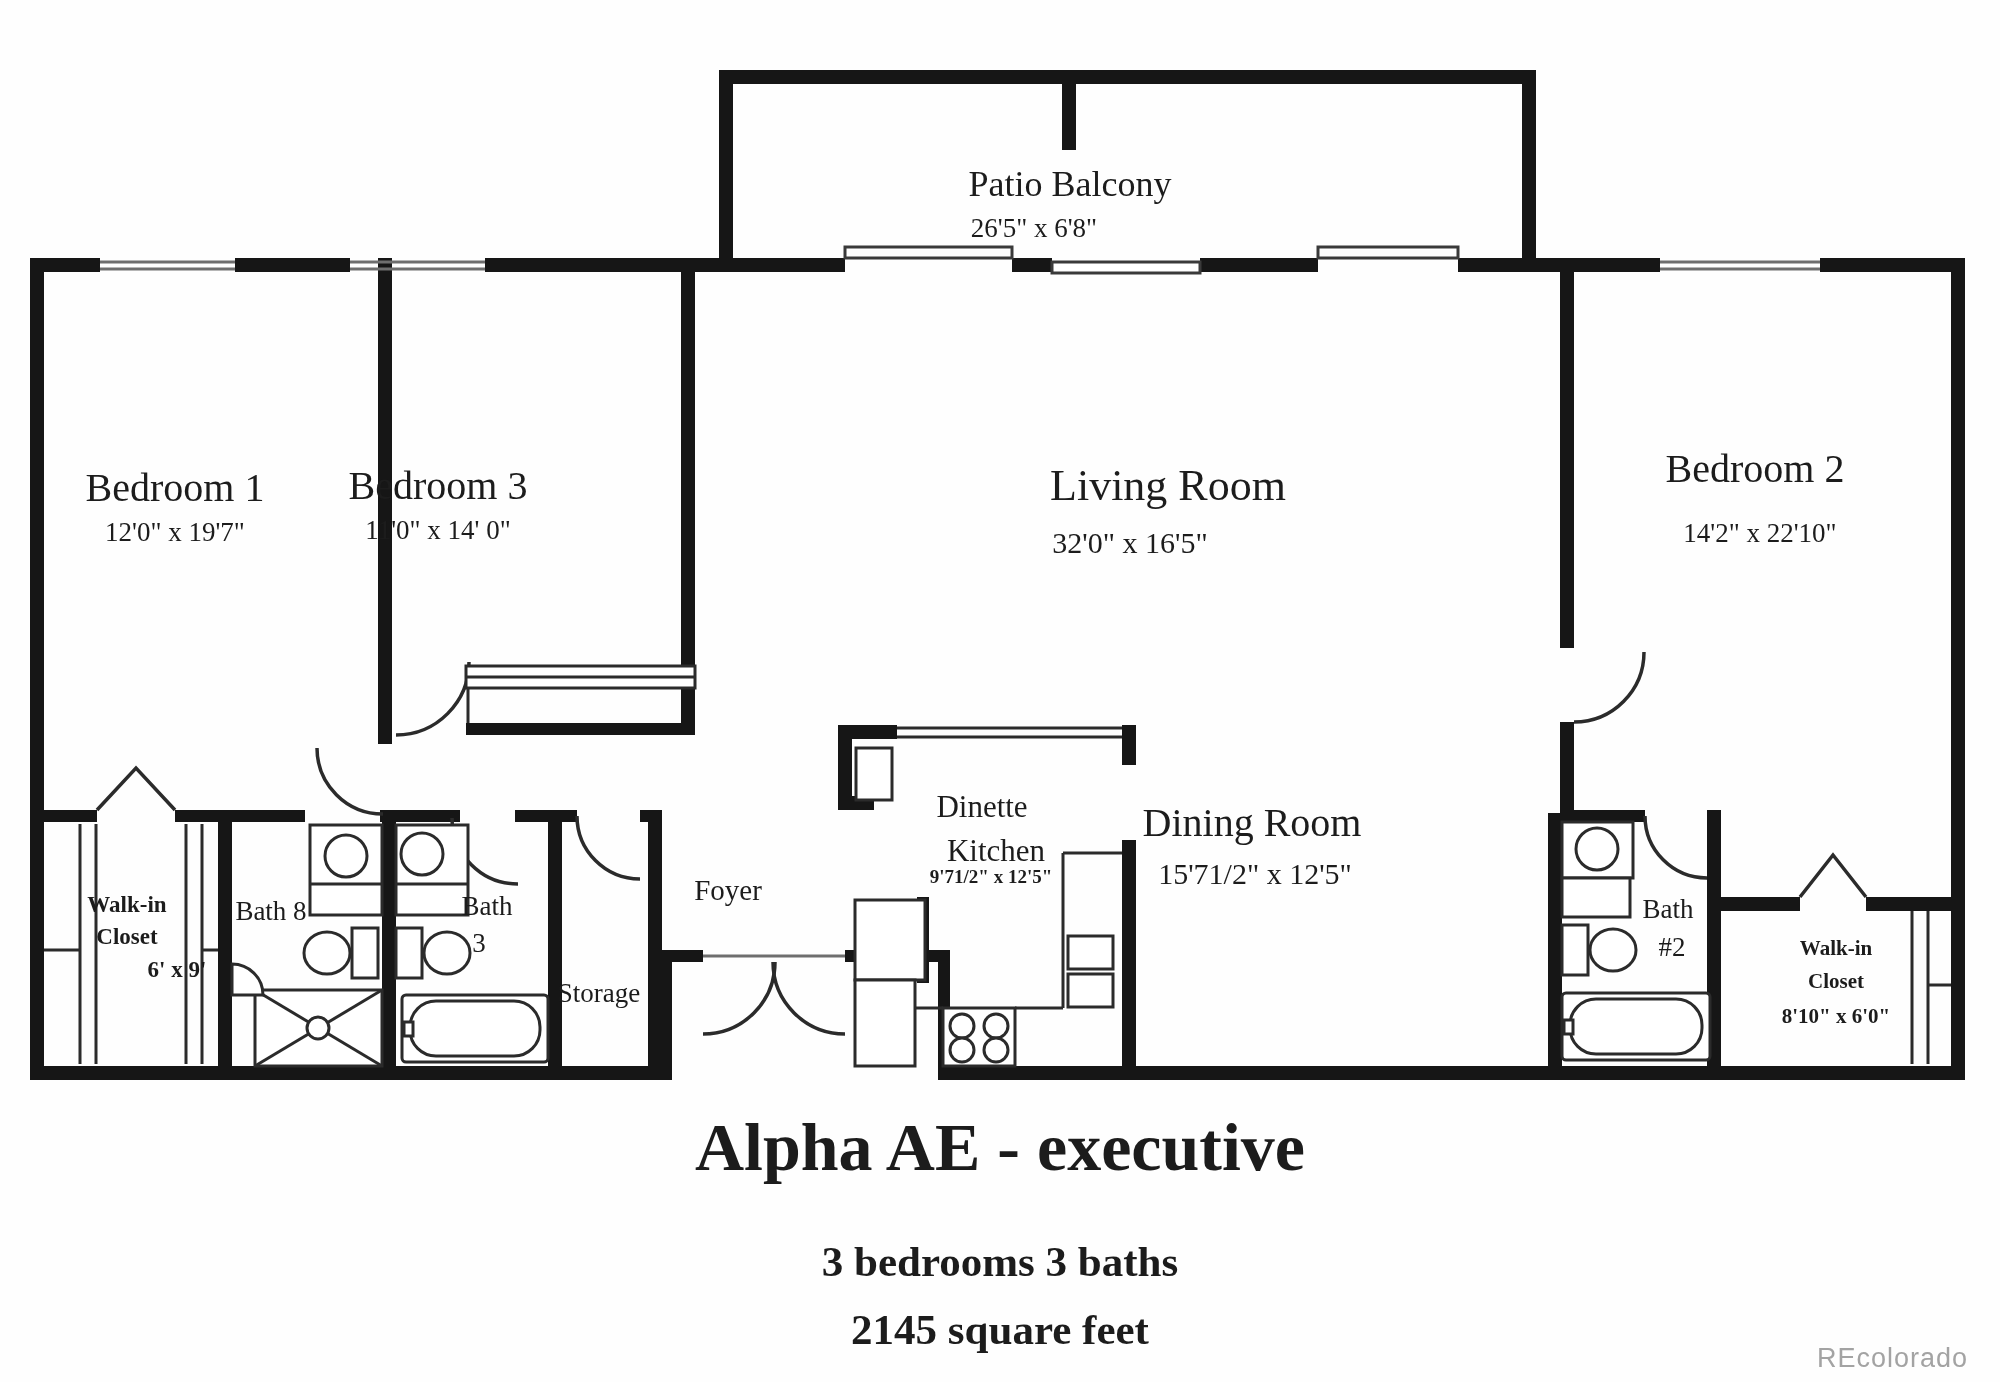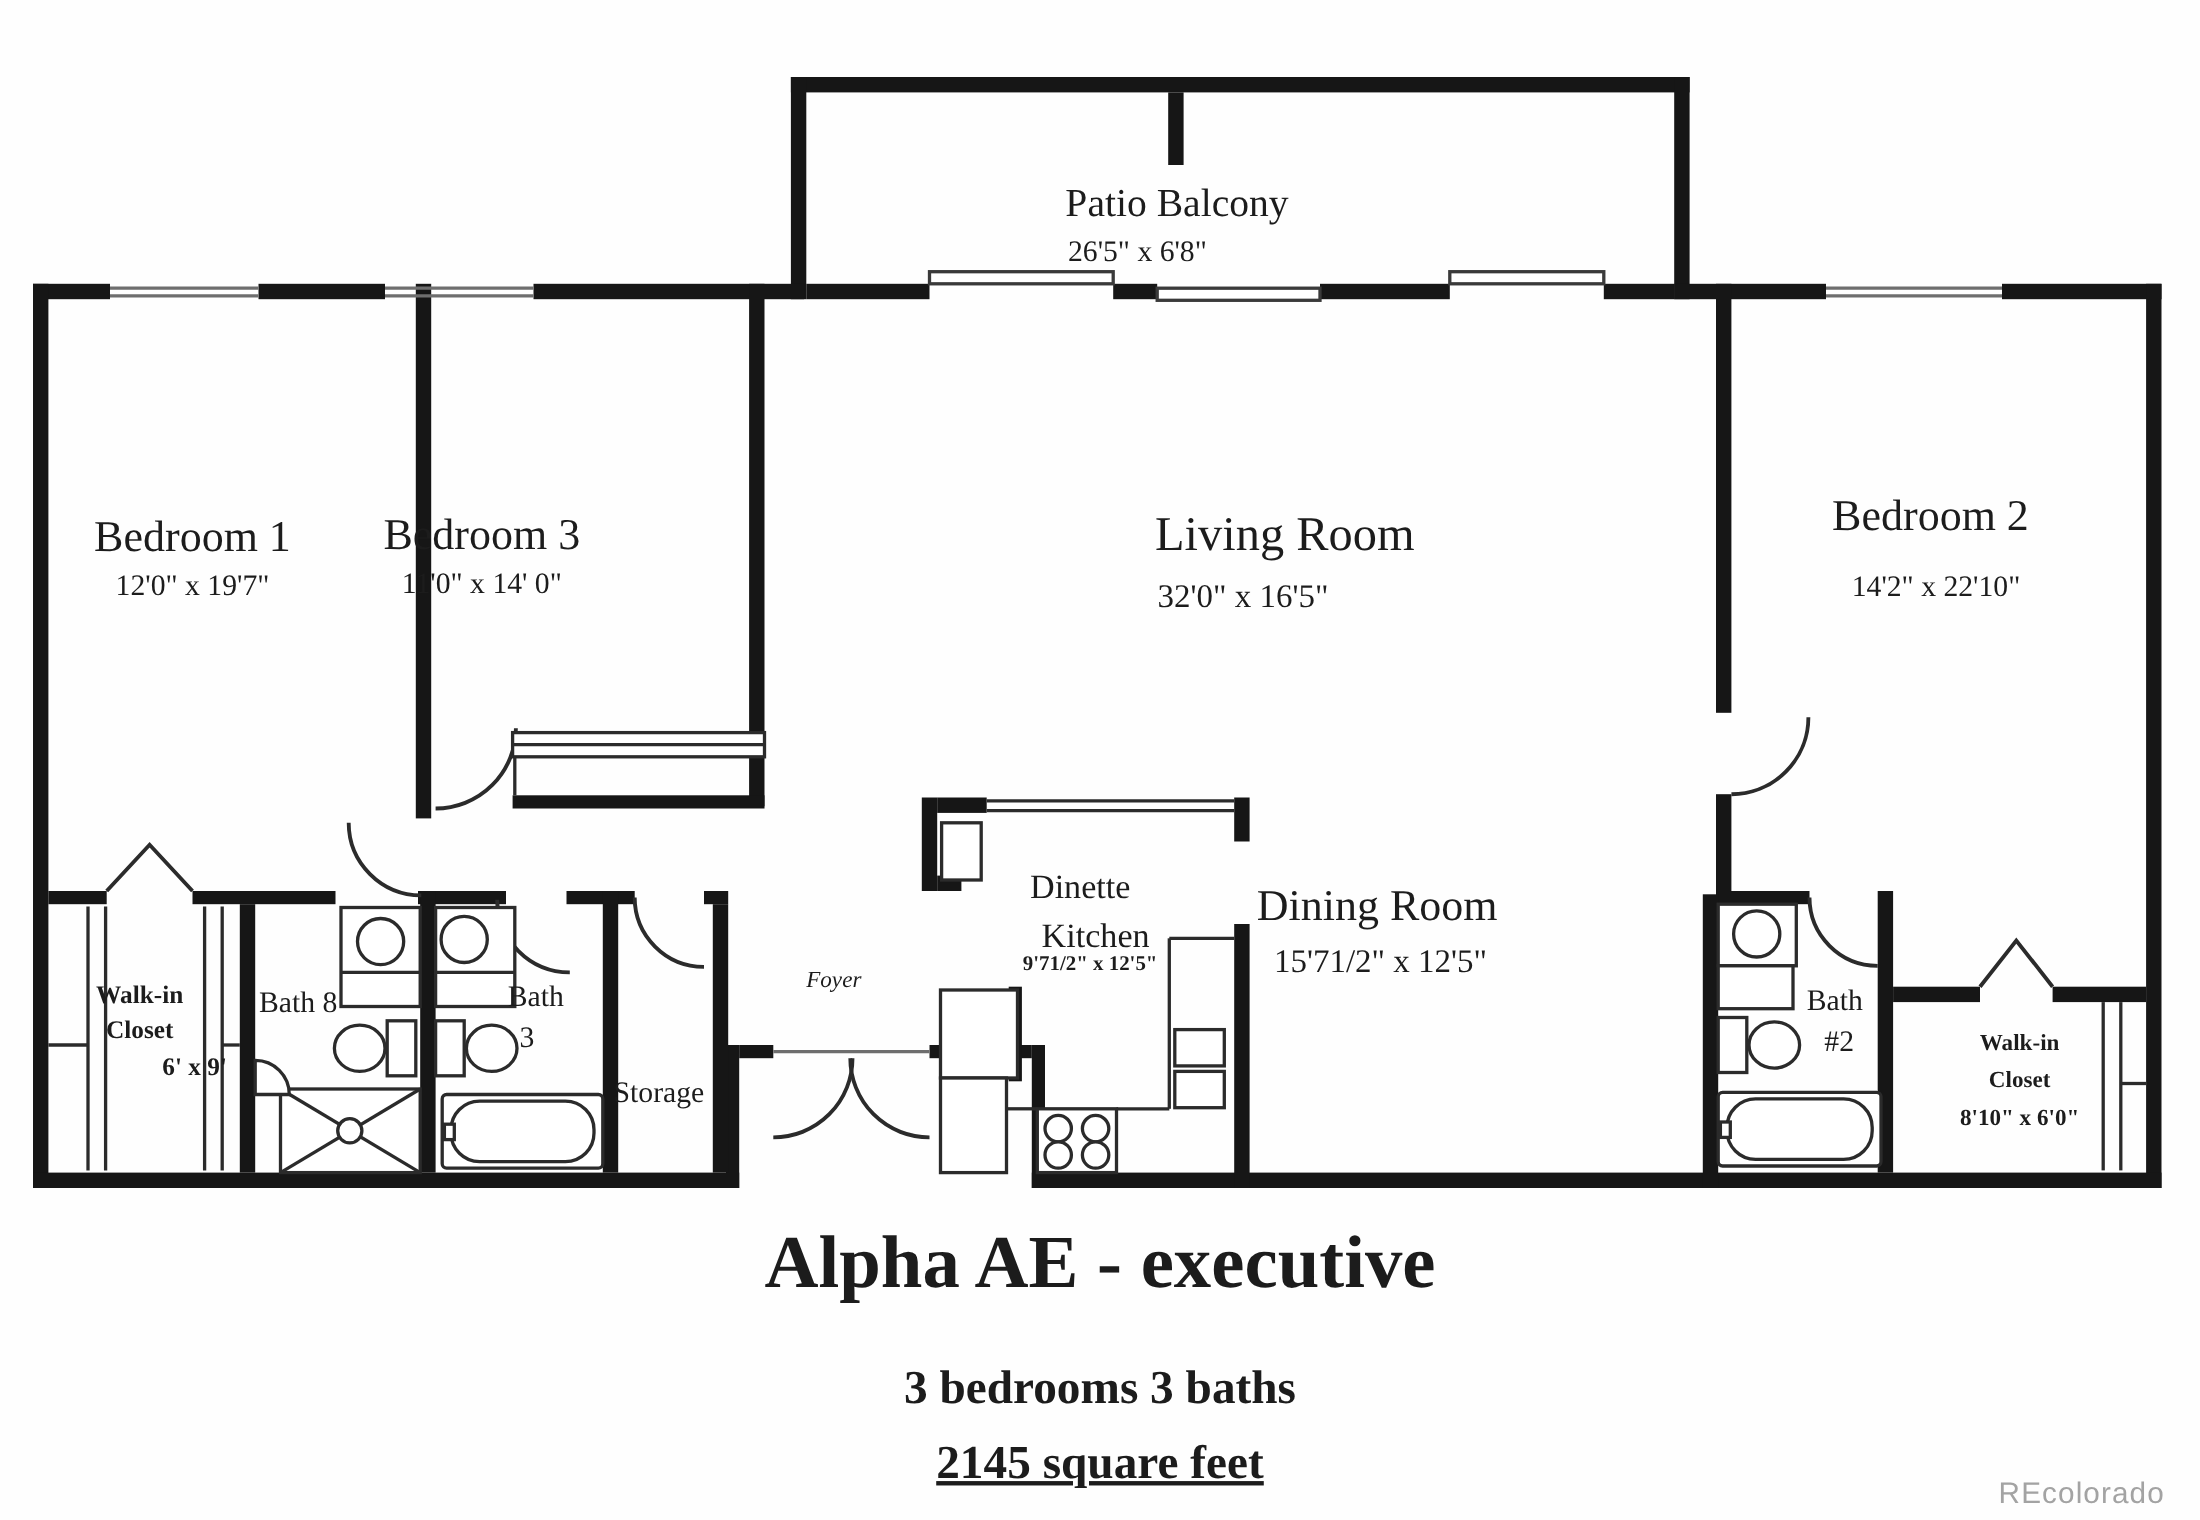--- a/index.html
+++ b/index.html
@@ -203,27 +203,27 @@
   <div class="lbl small-bold" style="left:127px;top:937px;">Closet</div>
   <div class="lbl small-bold" style="left:129px;top:970px;margin-left:48px;">6' x 9'</div>
 
   <div class="lbl small-name" style="left:271px;top:911px;">Bath 8</div>
 
   <div class="lbl small-name" style="left:487px;top:906px;">Bath</div>
   <div class="lbl small-name" style="left:479px;top:943px;">3</div>
 
   <div class="lbl small-name" style="left:599px;top:993px;">Storage</div>
 
-  <div class="lbl small-name" style="left:758px;top:890px;font-size:21px;font-style:italic;">Foyer</div>
+  <div class="lbl small-name" style="left:728px;top:890px;font-size:29px;">Foyer</div>
 
   <div class="lbl small-name" style="left:1668px;top:909px;">Bath</div>
   <div class="lbl small-name" style="left:1672px;top:947px;">#2</div>
 
   <div class="lbl small-bold" style="left:1836px;top:948px;font-size:21px;">Walk-in</div>
   <div class="lbl small-bold" style="left:1836px;top:981px;font-size:21px;">Closet</div>
   <div class="lbl small-bold" style="left:1836px;top:1016px;font-size:21px;">8'10" x 6'0"</div>
 
   <div class="lbl title" style="left:1000px;top:1148px;">Alpha AE - executive</div>
   <div class="lbl subtitle" style="left:1000px;top:1262px;">3 bedrooms 3 baths</div>
-  <div class="lbl subtitle" style="left:1000px;top:1330px;text-decoration:underline;">2145 square feet</div>
+  <div class="lbl subtitle" style="left:1000px;top:1330px;">2145 square feet</div>
 
   <div class="watermark" style="left:1968px;top:1358px;">REcolorado</div>
 </div>
 
 </body></html>

